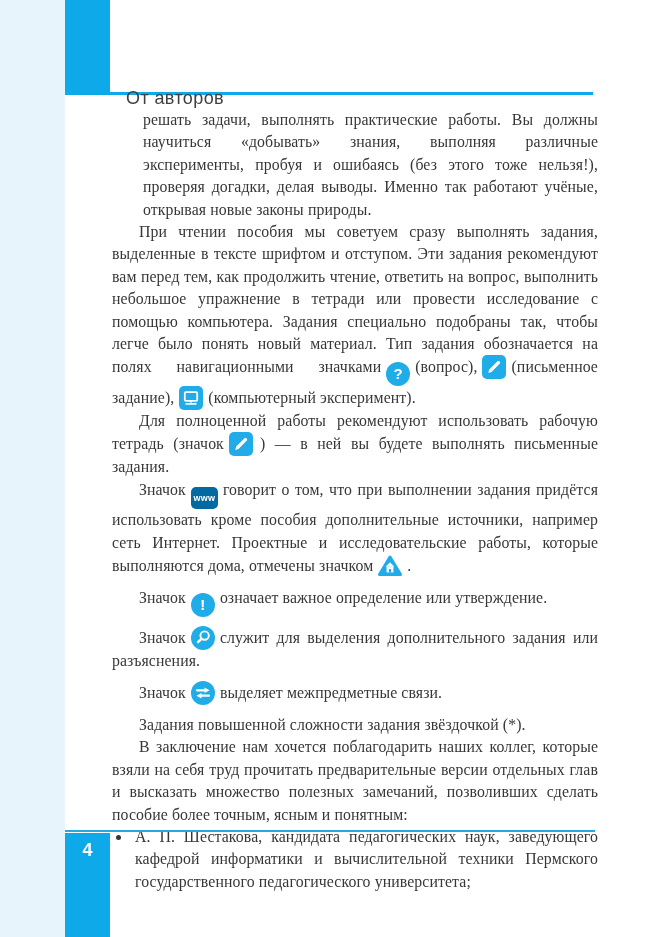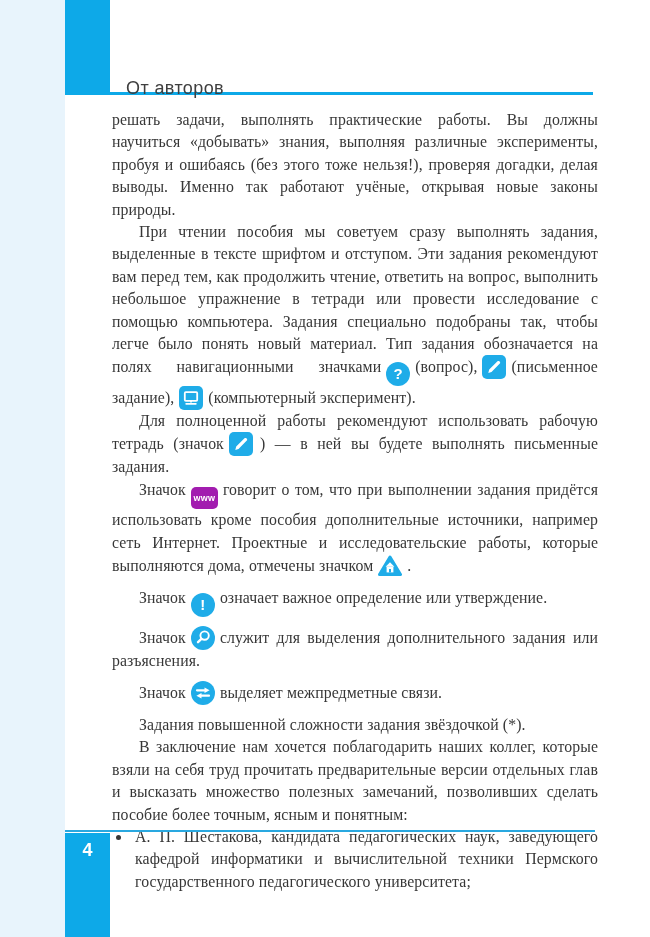--- a/index.html
+++ b/index.html
@@ -6,54 +6,54 @@
   .page {
     position:relative; width:650px; height:937px; background:#ffffff;
     font-family:"Liberation Serif", serif; overflow:hidden;
   }
   .side-strip { position:absolute; left:0; top:0; width:65px; height:937px; background:#e8f4fc; }
   .bar-top    { position:absolute; left:65px; top:0;   width:45px; height:95px;  background:#0da9e8; }
   .bar-bottom { position:absolute; left:65px; top:833px; width:45px; height:104px; background:#0da9e8; }
   .rule-top    { position:absolute; left:110px; top:92px;  width:483px; height:3px; background:#0da9e8; }
   .rule-bottom { position:absolute; left:65px;  top:830px; width:530px; height:2px; background:#29a8e0; }
   .header-title {
-    position:absolute; left:126px; top:78px;
+    position:absolute; left:126px; top:88px;
     font-family:"Liberation Sans", sans-serif; font-size:18px; color:#3f3f3f; letter-spacing:0.4px;
   }
   .page-num {
     position:absolute; left:65px; top:840px; width:45px; text-align:center;
     font-family:"Liberation Sans", sans-serif; font-weight:bold; font-size:18px; color:#ffffff;
   }
   .content {
     position:absolute; left:112px; top:109px; width:486px;
     font-size:15.8px; line-height:22.4px; color:#373737;
     text-align:justify; letter-spacing:0.1px;
   }
   .content p { margin:0; text-indent:27px; }
-  .content p.no-indent { text-indent:0; }
+  .content p.no-indent { text-indent:0;margin-left:31px; }
   .content p.sign { margin:9px 0; }
   .content ul { margin:0; padding-left:20px; }
   .content li { padding-left:3px; text-align:justify; }
   b.url { font-weight:bold; color:#2b2b2b; }
 
   
   .ic {
     display:inline-block; width:24px; height:24px; vertical-align:-7px; margin:0 5px;
     text-indent:0;
   }
   .ic svg { display:block; width:100%; height:100%; }
   .ic-round {
     display:inline-flex; align-items:center; justify-content:center;
     width:24px; height:24px; border-radius:50%; background:#1face8;
     color:#fff; font-family:"Liberation Sans", sans-serif; font-weight:bold; font-size:15px;
     vertical-align:-7px; margin:0 5px; text-indent:0; line-height:1;
   }
   .ic-www {
     display:inline-flex; align-items:center; justify-content:center;
-    width:27px; height:22px; border-radius:5px; background:#a21caf;
+    width:27px; height:22px; border-radius:5px; background:#0369a1;
     color:#fff; font-family:"Liberation Sans", sans-serif; font-weight:bold; font-size:9px;
     vertical-align:-6px; margin:0 5px; text-indent:0; letter-spacing:0.3px; line-height:1;
   }
   .tight-left { margin-left:2px; }
 </style>
 </head>
 <body>
 
 <div class="page">
   <div class="side-strip"></div>

